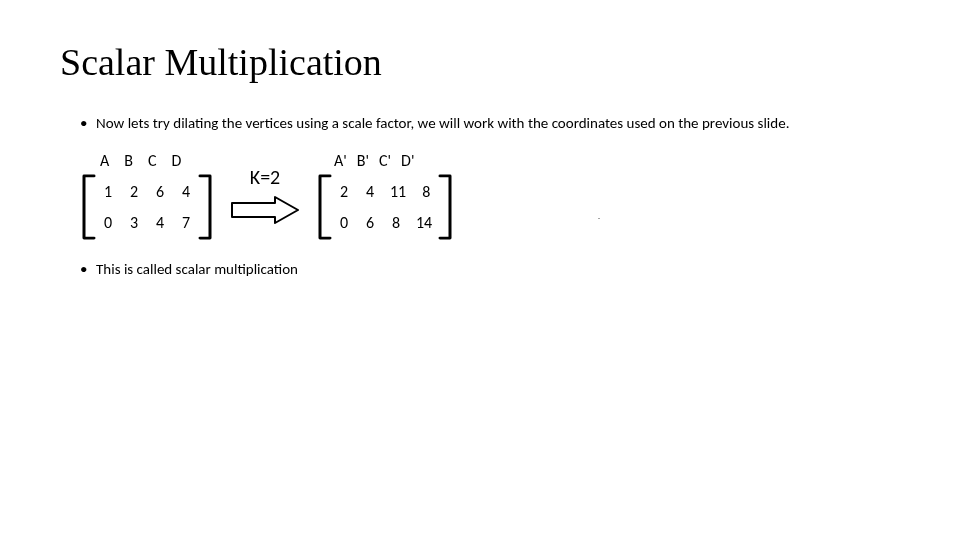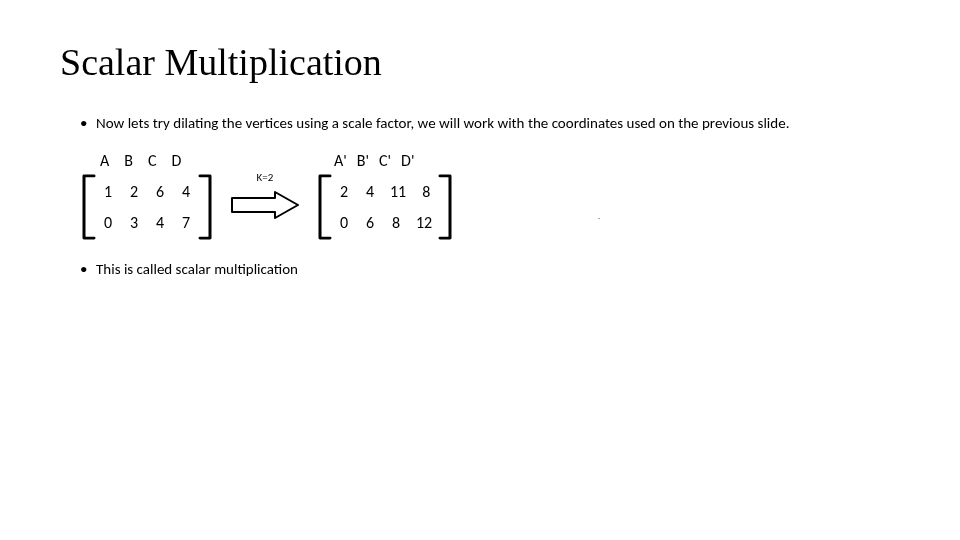--- a/index.html
+++ b/index.html
@@ -95,21 +95,21 @@
     min-width: 12px;
     text-align: center;
   }
   .k-arrow {
     display: flex;
     flex-direction: column;
     align-items: center;
     margin: 0 6px;
   }
   .k-label {
-    font-size: 11px;
+    font-size: 20px;
     margin-bottom: 6px;
   }
   .arrow-svg {
     width: 70px;
     height: 30px;
   }
   .stray-mark {
     position: absolute;
     right: 240px;
     top: 60px;
@@ -186,21 +186,21 @@
           <div class="row">
             <span>2</span>
             <span>4</span>
             <span>11</span>
             <span>8</span>
           </div>
           <div class="row">
             <span>0</span>
             <span>6</span>
             <span>8</span>
-            <span>12</span>
+            <span>14</span>
           </div>
         </div>
         <svg class="bracket right" viewBox="0 0 16 70" preserveAspectRatio="none" width="16">
           <path d="M2 2 L12 2 L12 68 L2 68" stroke="#000" stroke-width="3" fill="none" stroke-linecap="round" stroke-linejoin="round"></path>
         </svg>
       </div>
     </div>
 
     <span class="stray-mark">.</span>
   </div>

